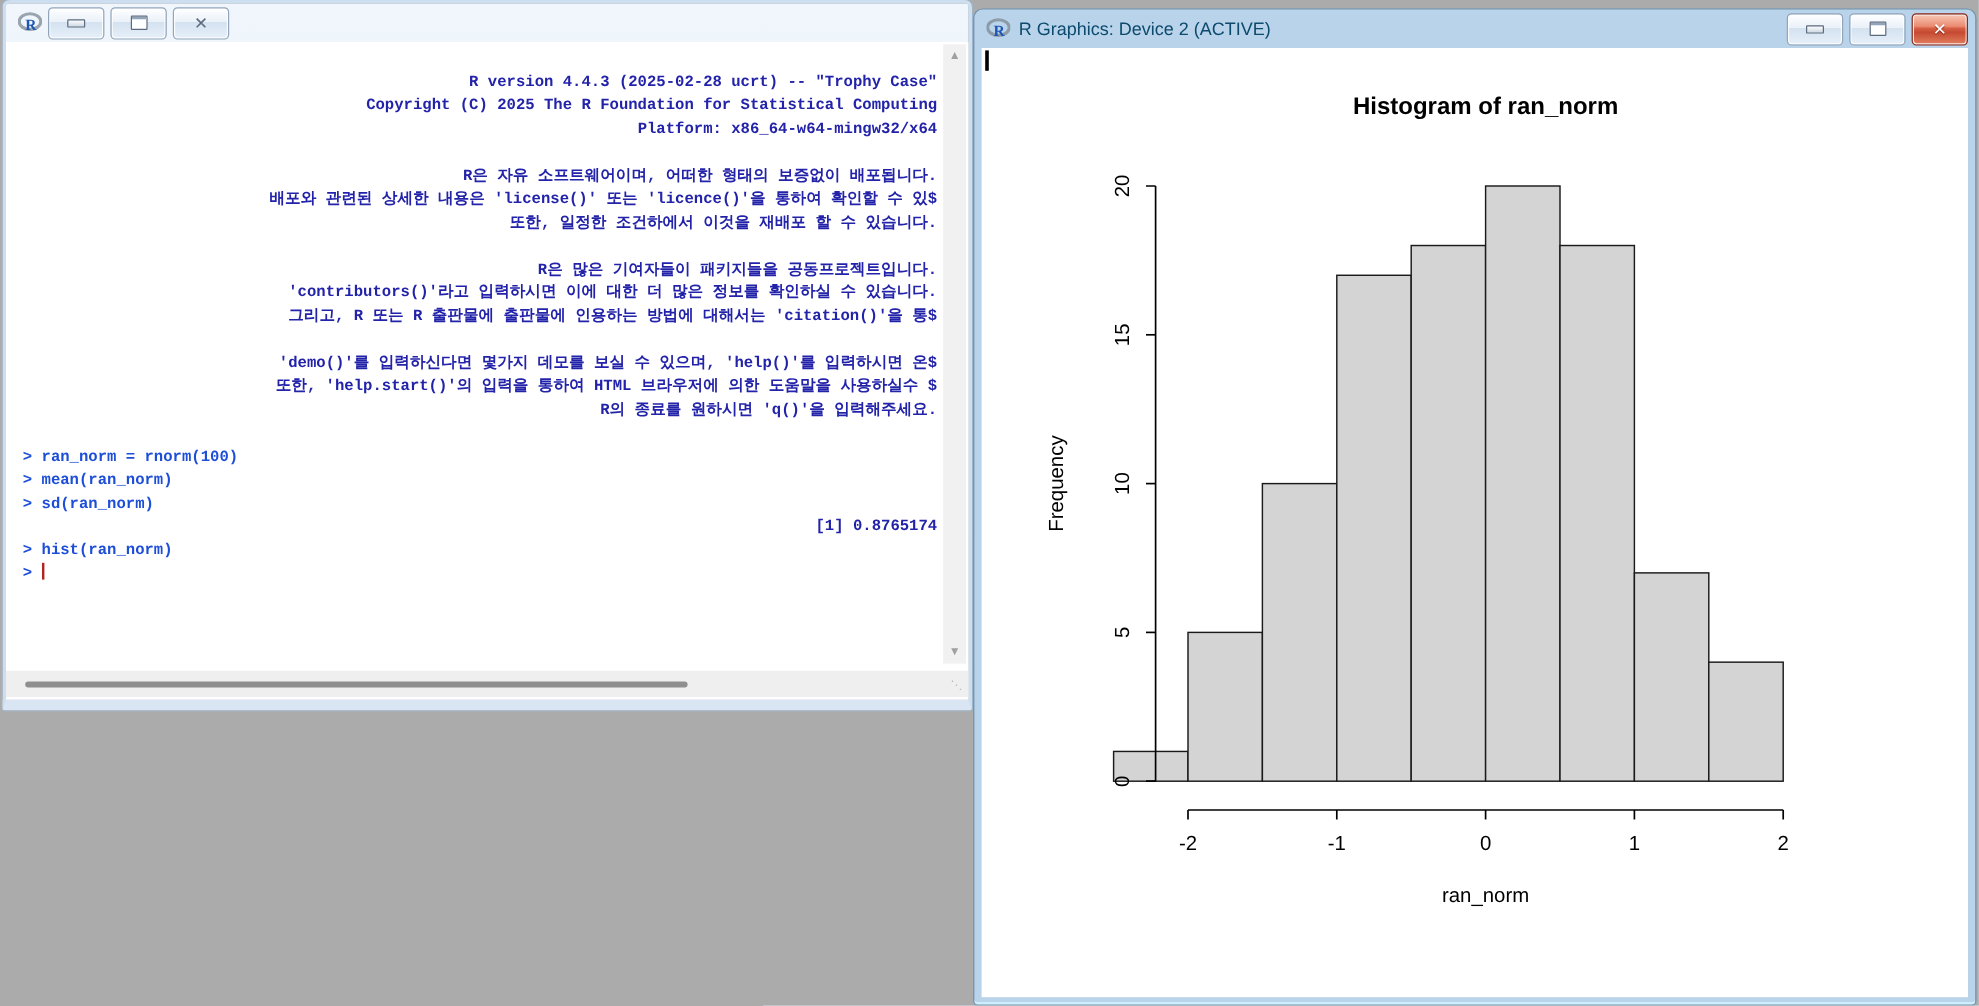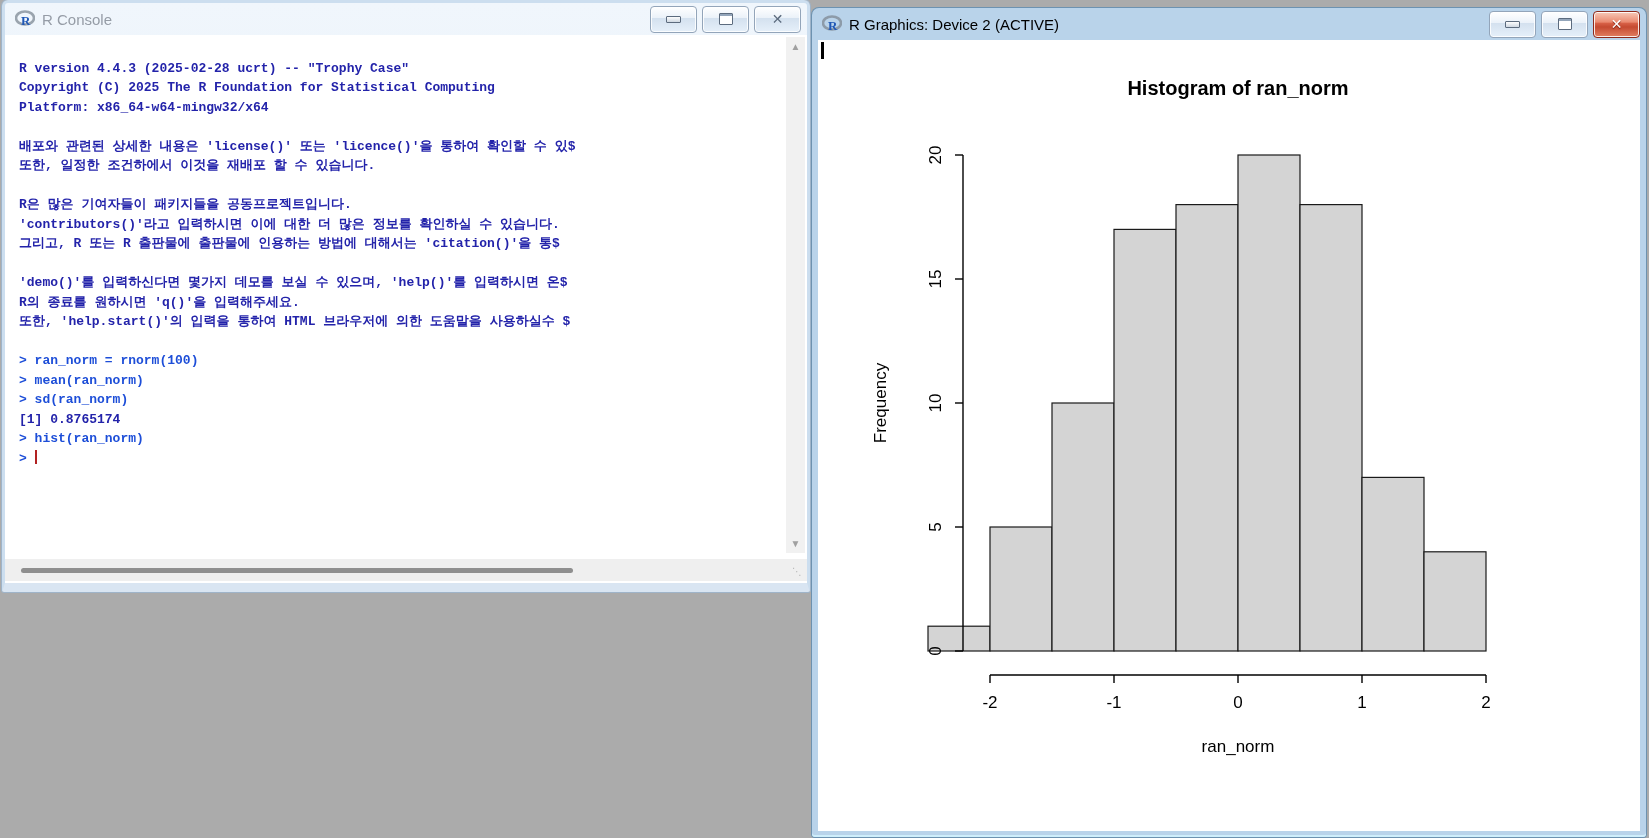--- a/index.html
+++ b/index.html
@@ -28,37 +28,37 @@
   .console{left:2px;top:0;width:808px;height:592px;
            background:linear-gradient(180deg,#f0f6fc,#dfeaf6);
            border:3px solid #ccdeef;border-bottom:9px solid #d9e5f2;
            border-radius:6px 6px 2px 2px;box-shadow:0 0 0 1px #9fb4c9;}
   .console .title{color:#959ca6;}
   .console-client{position:absolute;left:0;right:0;top:32px;bottom:0;background:#ffffff;overflow:hidden;}
   .console-text{position:absolute;left:14px;top:4px;right:26px;bottom:26px;overflow:hidden;
                 font-family:"Liberation Mono","DejaVu Sans Mono",monospace;
                 font-size:13px;line-height:19.5px;font-weight:600;}
   .cline{white-space:pre;min-height:19.5px;}
-  .cline.blue{color:#2323aa;}
+  .cline.blue{color:#2323aa;text-align:right;}
   .cline.red{color:#1d4ed8;}
   .cursor{display:inline-block;width:2px;height:14px;background:#b22222;vertical-align:-2px;}
   .vscroll{position:absolute;top:2px;right:2px;bottom:30px;width:19px;background:#f1f1f1;}
   .varrow{position:absolute;left:0;width:19px;text-align:center;font-size:10px;color:#a0a0a0;cursor:pointer;}
   .varrow.up{top:4px;} .varrow.down{bottom:4px;}
   .hscroll{position:absolute;left:0;right:0;bottom:2px;height:22px;background:#efefef;}
   .hthumb{position:absolute;left:16px;top:9px;width:552px;height:5px;background:#8f8f8f;border-radius:3px;cursor:pointer;}
   .grip{position:absolute;right:3px;bottom:5px;width:12px;height:12px;color:#b9b9b9;font-size:10px;line-height:12px;}
 
   
   .graphics{left:812px;top:8px;width:834px;height:829px;
             background:#b9d3ea;border-radius:7px 7px 3px 3px;
             box-shadow:0 0 0 1px #6d92b0, inset 0 -2px 0 #cfeefb;
             padding:0 6px 6px 6px;}
   .graphics .titlebar{height:32px;padding:0 0 0 4px;}
-  .graphics .title{color:#000000;}
+  .graphics .title{color:#0c4a6e;}
   .gcanvas{position:relative;width:822px;height:791px;background:#ffffff;overflow:hidden;}
   .cursor-artifact{position:absolute;left:3px;top:2px;width:3px;height:17px;background:#000;}
 
   
   .chart-title{font:bold 20px "Liberation Sans","DejaVu Sans",sans-serif;fill:#000;}
   .ticklab{font:17px "Liberation Sans","DejaVu Sans",sans-serif;fill:#000;}
   .axlab{font:17px "Liberation Sans","DejaVu Sans",sans-serif;fill:#000;}
 </style>
 </head>
 <body>
@@ -66,50 +66,50 @@
 <div class="stage">
 
   <div class="window console">
     <div class="titlebar">
       <span class="rlogo">
         <svg width="20" height="18" viewBox="0 0 20 18">
           <ellipse cx="10" cy="8" rx="9" ry="6.5" fill="none" stroke="#9aa4ae" stroke-width="2.6"></ellipse>
           <text x="6" y="15" font-family="Liberation Serif, DejaVu Serif, serif" font-size="13" font-weight="bold" fill="#1f57b5">R</text>
         </svg>
       </span>
-      <span class="title">R Console</span>
       <span class="winbtns">
         <span class="wbtn">
             <span class="glyph-min"></span>
           </span>
         <span class="wbtn">
             <span class="glyph-restore"></span>
           </span>
         <span class="wbtn">
             <span class="glyph-close">✕</span>
           </span>
       </span>
     </div>
     <div class="console-client">
       <div class="console-text">
           <div class="cline blue"></div>
           <div class="cline blue">R version 4.4.3 (2025-02-28 ucrt) -- "Trophy Case"</div>
           <div class="cline blue">Copyright (C) 2025 The R Foundation for Statistical Computing</div>
           <div class="cline blue">Platform: x86_64-w64-mingw32/x64</div>
           <div class="cline blue"></div>
+          <div class="cline blue">R은 자유 소프트웨어이며, 어떠한 형태의 보증없이 배포됩니다.</div>
           <div class="cline blue">배포와 관련된 상세한 내용은 'license()' 또는 'licence()'을 통하여 확인할 수 있$</div>
           <div class="cline blue">또한, 일정한 조건하에서 이것을 재배포 할 수 있습니다.</div>
           <div class="cline blue"></div>
           <div class="cline blue">R은 많은 기여자들이 패키지들을 공동프로젝트입니다.</div>
           <div class="cline blue">'contributors()'라고 입력하시면 이에 대한 더 많은 정보를 확인하실 수 있습니다.</div>
           <div class="cline blue">그리고, R 또는 R 출판물에 출판물에 인용하는 방법에 대해서는 'citation()'을 통$</div>
           <div class="cline blue"></div>
           <div class="cline blue">'demo()'를 입력하신다면 몇가지 데모를 보실 수 있으며, 'help()'를 입력하시면 온$</div>
+          <div class="cline blue">또한, 'help.start()'의 입력을 통하여 HTML 브라우저에 의한 도움말을 사용하실수 $</div>
           <div class="cline blue">R의 종료를 원하시면 'q()'을 입력해주세요.</div>
-          <div class="cline blue">또한, 'help.start()'의 입력을 통하여 HTML 브라우저에 의한 도움말을 사용하실수 $</div>
           <div class="cline blue"></div>
           <div class="cline red">&gt; ran_norm = rnorm(100)</div>
           <div class="cline red">&gt; mean(ran_norm)</div>
           <div class="cline red">&gt; sd(ran_norm)</div>
           <div class="cline blue">[1] 0.8765174</div>
           <div class="cline red">&gt; hist(ran_norm)</div>
           <div class="cline red">&gt; <span class="cursor"></span></div>
         </div>
       <div class="vscroll">
         <span class="varrow up">▲</span>

